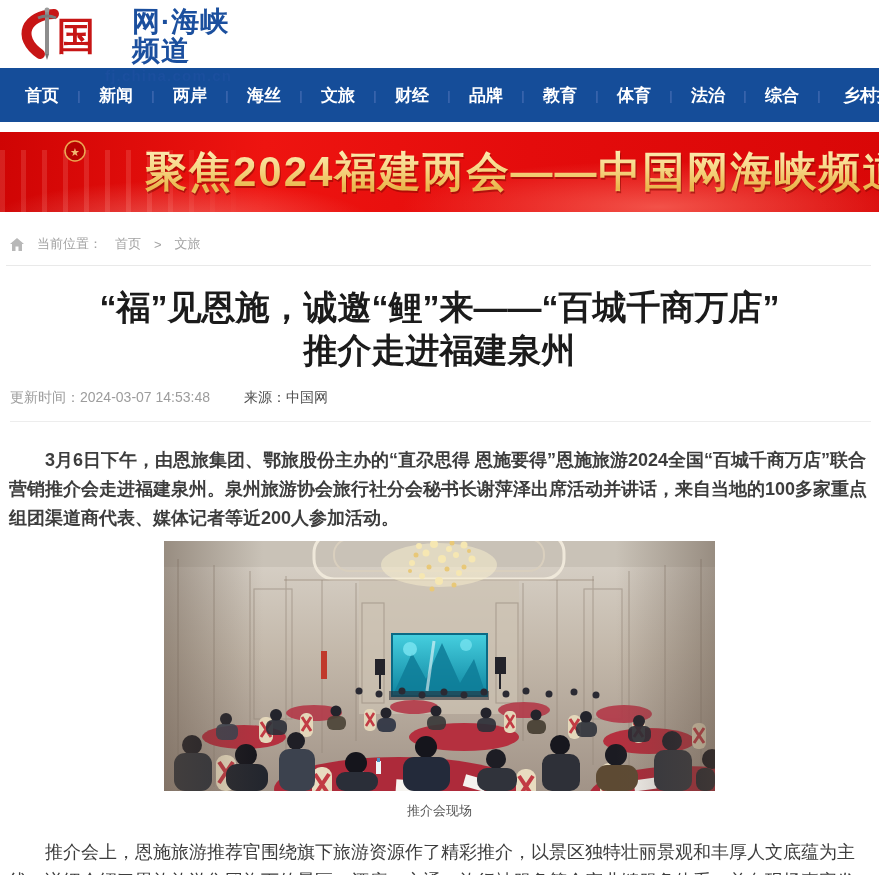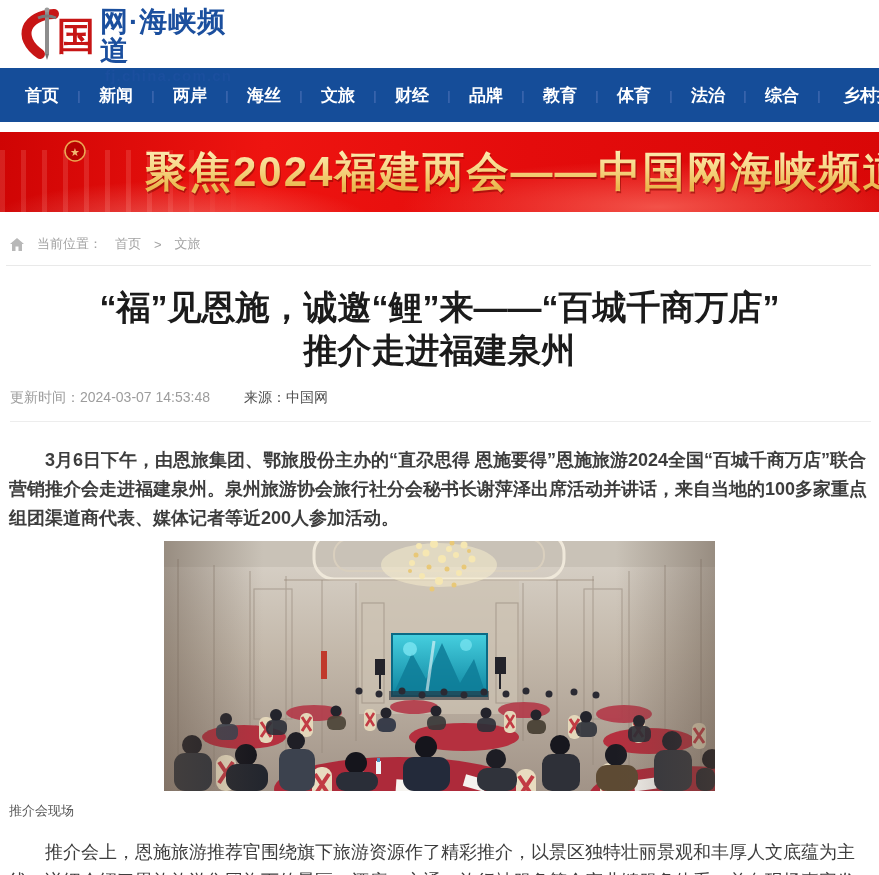--- a/index.html
+++ b/index.html
@@ -5,21 +5,21 @@
   * { box-sizing: border-box; }
   html,body { margin:0; padding:0; }
   body {
     width:879px; height:875px; overflow:hidden; background:#fff;
     font-family:"Liberation Sans","DejaVu Sans",sans-serif;
   }
   
   .header { height:68px; padding:7px 0 0 10px; position:relative; }
   .logo { display:flex; align-items:flex-start; cursor:pointer; width:240px; }
   .logo-text { margin-left:2px; }
-  .logo-cn { color:#1b4f9e; font-weight:bold; font-size:28px; line-height:1.05; letter-spacing:1px; }
+  .logo-cn { color:#1b4f9e; font-weight:bold; font-size:28px; line-height:1.05; letter-spacing:1px;margin-left:32px; }
   .logo-domain { color:#1b4f9e; font-weight:bold; font-size:15px; letter-spacing:1.2px; padding-left:5px; margin-top:1px; }
   
   .nav {
     background:#154d99; height:54px; display:flex; align-items:center;
     overflow:hidden; white-space:nowrap;
   }
   .nav-pad { flex:none; width:16px; }
   .nav-item {
     flex:none; width:52px; text-align:center; color:#fff;
     font-size:17px; font-weight:bold; cursor:pointer;
@@ -67,21 +67,21 @@
   .meta-row {
     margin:17px 8px 0 10px; padding-bottom:14px; border-bottom:1px solid #ededed;
     font-size:14px; color:#9c9c9c;
   }
   .meta-source { color:#4c4c4c; margin-left:30px; }
   
   .article-body { padding:0 9px; color:#3d3d3d; font-size:18px; line-height:29px; }
   .para1 { margin:24px 0 0;font-weight:bold; }
   .para2 { margin:21px 0 0; }
   .photo-wrap { margin-top:8px; text-align:center; line-height:0; }
-  .photo-caption { margin-top:13px; text-align:left; font-size:13px; color:#585858; line-height:1; }
+  .photo-caption { margin-top:13px; text-align:center; font-size:13px; color:#585858; line-height:1; }
 </style>
 </head>
 <body>
 
 <div class="header">
   <div class="logo">
     <span>
       <svg width="88" height="54" viewBox="0 0 88 54">
         <path d="M 44 7 C 16 8, 6 30, 30 47" stroke="#c71515" stroke-width="10" fill="none" stroke-linecap="round"></path>
         <rect x="35" y="3" width="4" height="44" fill="#8d8d8d"></rect>

